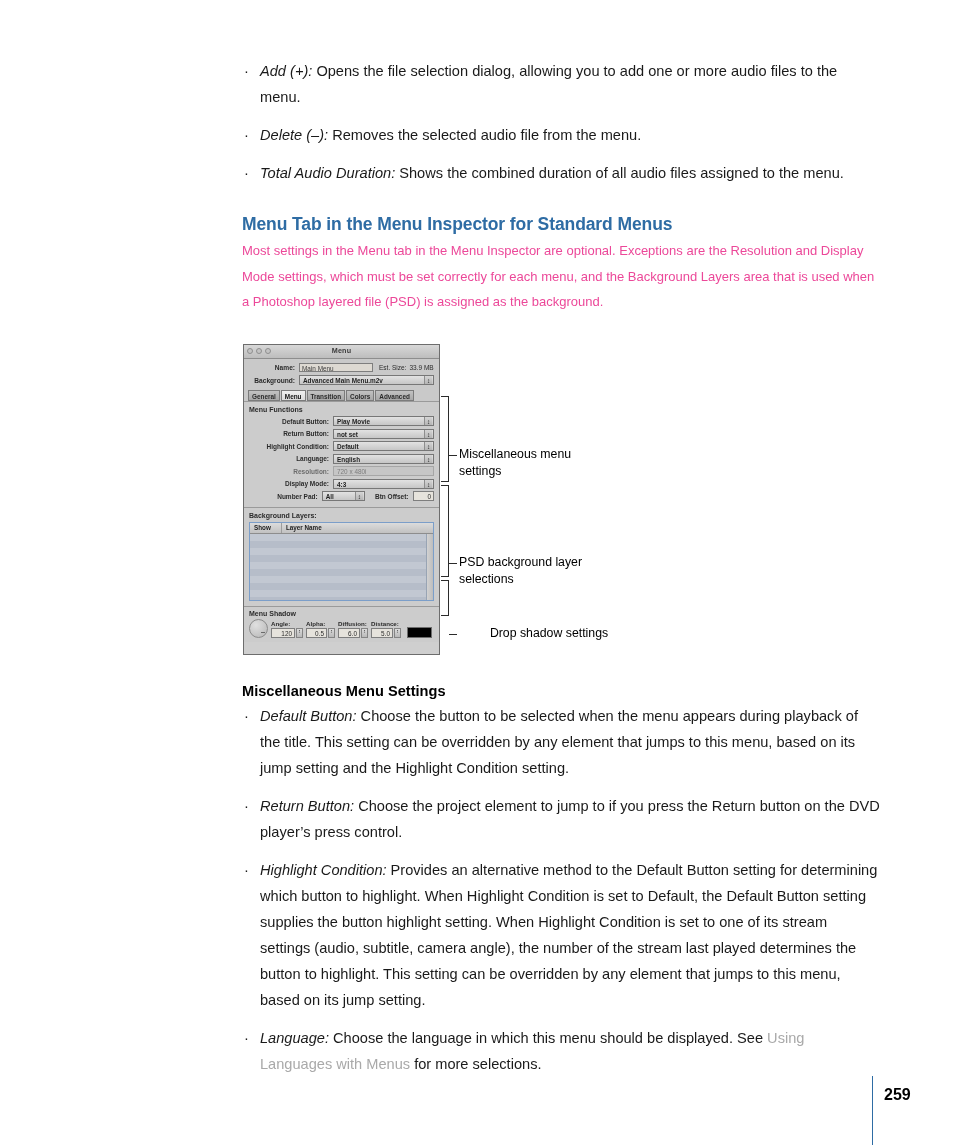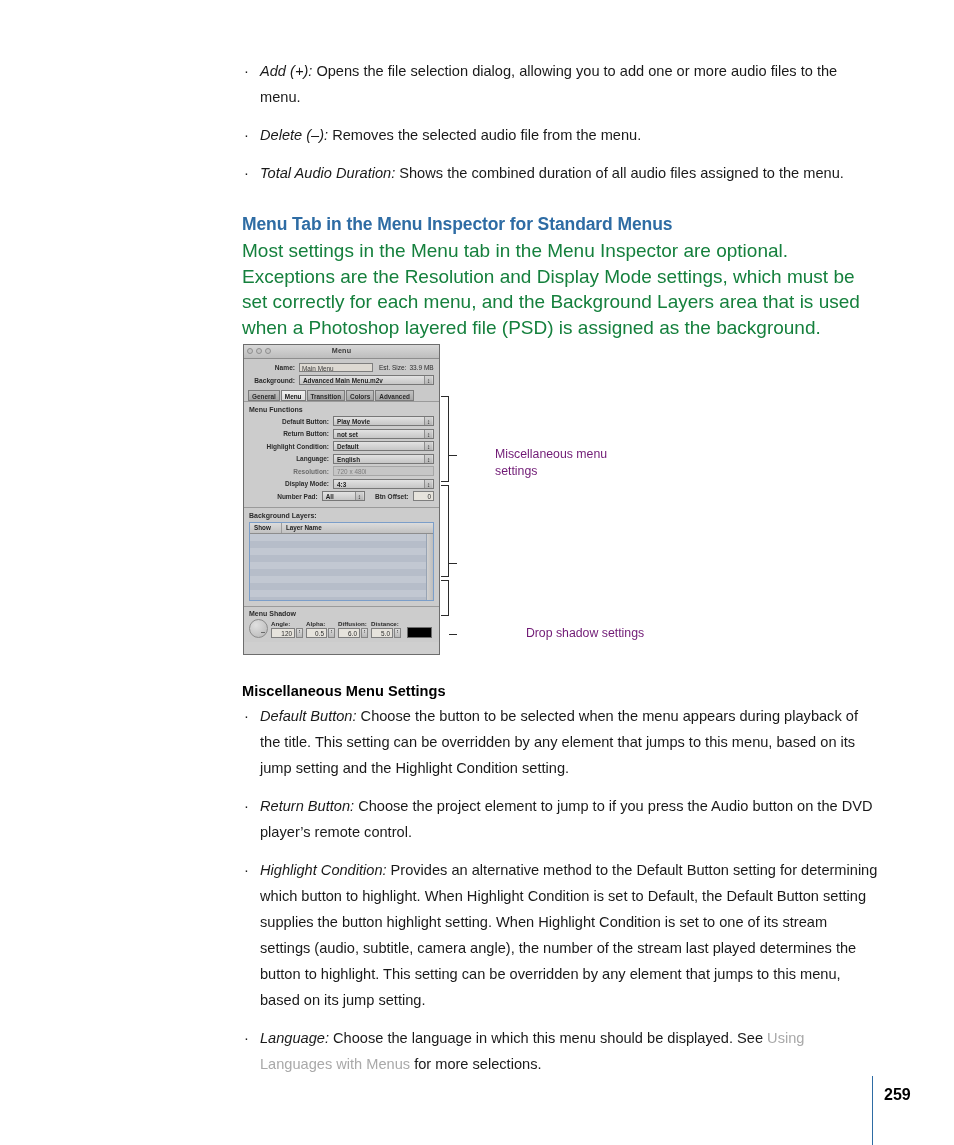--- a/index.html
+++ b/index.html
@@ -62,23 +62,23 @@
     color: #2e6ca4;
     font-size: 17.5px;
     font-weight: bold;
     margin: 26px 0 2px 0;
     line-height: 24px;
     letter-spacing: -0.1px;
   }
 
   p.body-para {
     margin: 0;
-    font-size: 19px;
+    font-size: 13px;
     line-height: 25.5px;
-    color: #15803d;
+    color: #ec4899;
   }
 
   h3.sub-heading {
     font-size: 14.6px;
     font-weight: bold;
     margin: 0 0 1px 0;
     line-height: 22px;
     color: #000;
   }
 
@@ -385,23 +385,22 @@
     border: 1px solid #6d6d6d;
     box-sizing: border-box;
     margin-left: 3px;
   }
 
   
   .callout-label {
     position: absolute;
     font-size: 12.3px;
     line-height: 17px;
-    color: #701a75;
+    color: #000000;
     white-space: pre-line;
-    margin-left: 36px;
   }
   .bracket {
     position: absolute;
     border: 1px solid #2b2b2b;
     border-left: none;
     box-sizing: border-box;
   }
   .leader {
     position: absolute;
     height: 1px;
@@ -584,36 +583,38 @@
 
     </div>
 
     <div class="bracket" style="left:198px; top:52px; width:8px; height:86px;"></div>
     <div class="leader" style="left:206px; top:111px; width:8px;"></div>
     <div class="callout-label" style="left:216px; top:102px; width:150px;">Miscellaneous menu
 settings</div>
 
     <div class="bracket" style="left:198px; top:141px; width:8px; height:92px;"></div>
     <div class="leader" style="left:206px; top:219px; width:8px;"></div>
+    <div class="callout-label" style="left:216px; top:210px; width:160px;">PSD background layer
+selections</div>
 
     <div class="bracket" style="left:198px; top:236px; width:8px; height:36px;"></div>
     <div class="leader" style="left:206px; top:290px; width:8px;"></div>
     <div class="callout-label" style="left:216px; top:281px; width:180px;text-align:center;">Drop shadow settings</div>
 
   </div>
 
   <div class="content" style="top:680px;">
     <h3 class="sub-heading">Miscellaneous Menu Settings</h3>
 
     <ul class="bullets">
       <li>
         <span class="bullet-dot">·</span><span class="term">Default Button:</span><span> Choose the button to be selected when the menu appears during playback of the title. This setting can be overridden by any element that jumps to this menu, based on its jump setting and the Highlight Condition setting.</span>
       </li>
       <li>
-        <span class="bullet-dot">·</span><span class="term">Return Button:</span><span> Choose the project element to jump to if you press the Audio button on the DVD player’s remote control.</span>
+        <span class="bullet-dot">·</span><span class="term">Return Button:</span><span> Choose the project element to jump to if you press the Return button on the DVD player’s press control.</span>
       </li>
       <li>
         <span class="bullet-dot">·</span><span class="term">Highlight Condition:</span><span> Provides an alternative method to the Default Button setting for determining which button to highlight. When Highlight Condition is set to Default, the Default Button setting supplies the button highlight setting. When Highlight Condition is set to one of its stream settings (audio, subtitle, camera angle), the number of the stream last played determines the button to highlight. This setting can be overridden by any element that jumps to this menu, based on its jump setting.</span>
       </li>
       <li>
         <span class="bullet-dot">·</span><span class="term">Language:</span><span> Choose the language in which this menu should be displayed. See </span><span class="xref">Using Languages with Menus</span><span> for more selections.</span>
       </li>
     </ul>
   </div>
 

